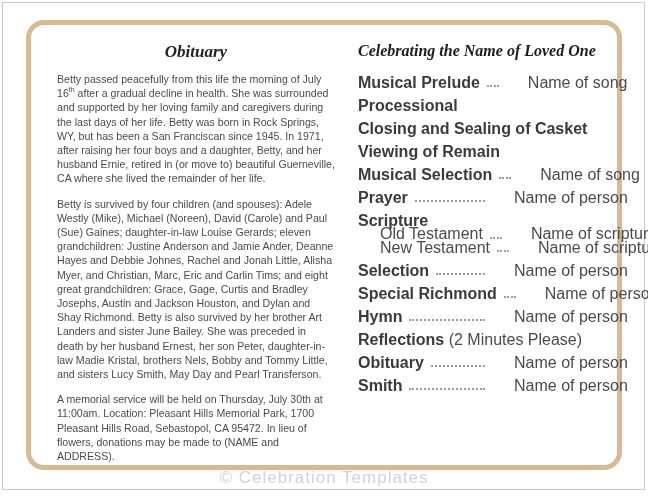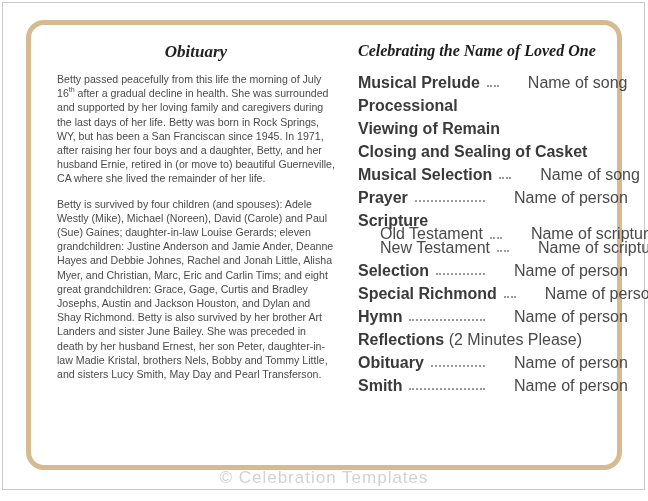--- a/index.html
+++ b/index.html
@@ -36,38 +36,39 @@
 <body>
 
 <div class="screen">
   <div class="page-edge"></div>
   <div class="tan-frame"></div>
 
   <div class="col-left">
     <h1>Obituary</h1>
     <p><span>Betty passed peacefully from this life the morning of July 16</span><sup>th</sup><span> after a gradual decline in health.  She was surrounded and supported by her loving family and caregivers during the last days of her life.  Betty was born in Rock Springs, WY, but has been a San Franciscan since 1945.  In 1971, after raising her four boys and a daughter, Betty, and her husband Ernie, retired in (or move to) beautiful Guerneville, CA where she lived the remainder of her life.</span></p>
     <p>Betty is survived by four children (and spouses): Adele Westly (Mike), Michael (Noreen), David (Carole) and Paul (Sue) Gaines;  daughter-in-law Louise Gerards;  eleven grandchildren: Justine Anderson and Jamie Ander, Deanne Hayes and Debbie Johnes, Rachel and Jonah Little, Alisha Myer, and Christian, Marc, Eric and Carlin Tims;  and eight great grandchildren: Grace, Gage, Curtis and Bradley Josephs, Austin and Jackson Houston, and Dylan and Shay Richmond. Betty is also survived by her brother Art Landers and sister June Bailey.  She was preceded in death by her husband Ernest, her son Peter, daughter-in-law Madie Kristal, brothers Nels, Bobby and Tommy Little, and sisters Lucy Smith, May Day and Pearl Transferson.</p>
+    <p>A memorial service will be held on Thursday, July 30th at 11:00am.  Location:  Pleasant Hills Memorial Park, 1700 Pleasant Hills Road, Sebastopol, CA 95472.  In lieu of flowers, donations may be made to (NAME and ADDRESS).</p>
   </div>
 
   <div class="col-right">
     <h1>Celebrating the Name of Loved One</h1>
     <div>
         <div class="prow">
           <span class="plabel">Musical Prelude</span>
           <span class="leader"></span>
           <span class="pvalue">Name of song</span>
         </div>
         <div class="prow">
           <span class="plabel">Processional</span>
         </div>
         <div class="prow">
-          <span class="plabel">Viewing of Remain</span>
+          <span class="plabel">Closing and Sealing of Casket</span>
         </div>
         <div class="prow">
-          <span class="plabel">Closing and Sealing of Casket</span>
+          <span class="plabel">Viewing of Remain</span>
         </div>
         <div class="prow">
           <span class="plabel">Musical Selection</span>
           <span class="leader"></span>
           <span class="pvalue">Name of song</span>
         </div>
         <div class="prow">
           <span class="plabel">Prayer</span>
           <span class="leader"></span>
           <span class="pvalue">Name of person</span>

